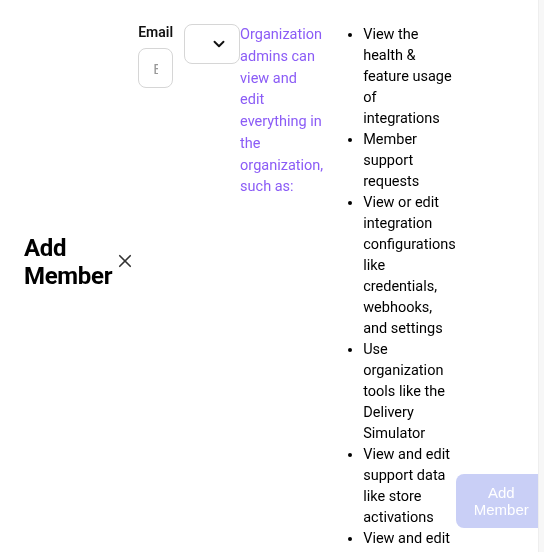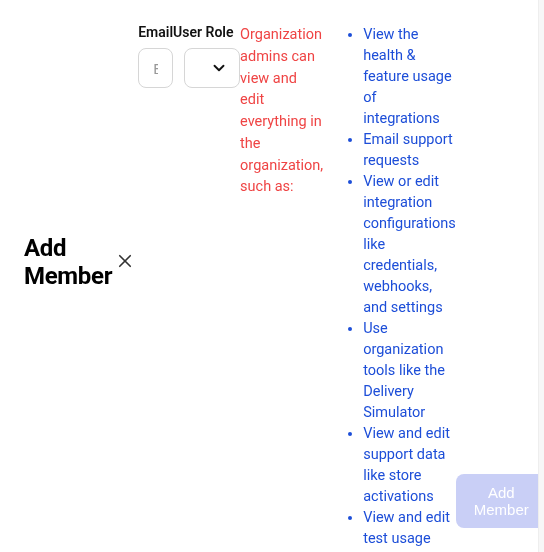--- a/index.html
+++ b/index.html
@@ -103,29 +103,29 @@
     align-items: center;
     justify-content: center;
   }
   .chevron svg {
     width: 18px;
     height: 18px;
     stroke: #111;
   }
   .role-description {
     font-size: 14.5px;
-    color: #ef4444;
+    color: #8b5cf6;
     line-height: 1.5;
     margin-bottom: 12px;
   }
   .permissions-list {
     list-style: disc;
     padding-left: 40px;
     font-size: 14.5px;
-    color: #1d4ed8;
+    color: #000000;
     line-height: 1.45;
   }
   .permissions-list li {
     margin-bottom: 0px;
   }
   .modal-footer {
     margin-top: auto;
     display: flex;
     justify-content: flex-end;
     padding-top: 16px;
@@ -165,38 +165,37 @@
       </span>
     </button>
   </div>
 
   <div class="form-group">
     <label class="form-label">Email</label>
     <input type="text" class="text-input" placeholder="Email" style="">
   </div>
 
   <div class="form-group">
-    <label class="form-label">User Role</label>
     <div class="select-wrapper">
       <select class="select-input">
         <option>Admin</option>
       </select>
       <span class="chevron">
         <svg viewBox="0 0 24 24" fill="none" stroke="currentColor" stroke-width="2.5" stroke-linecap="round" stroke-linejoin="round">
           <polyline points="6 9 12 15 18 9"></polyline>
         </svg>
       </span>
     </div>
   </div>
 
   <p class="role-description">Organization admins can view and edit everything in the organization, such as:</p>
 
   <ul class="permissions-list">
     <li>View the health &amp; feature usage of integrations</li>
-    <li>Email support requests</li>
+    <li>Member support requests</li>
     <li>View or edit integration configurations like credentials, webhooks, and settings</li>
     <li>Use organization tools like the Delivery Simulator</li>
     <li>View and edit support data like store activations</li>
     <li>View and edit test usage</li>
   </ul>
 
   <div class="modal-footer">
     <button class="submit-btn">Add Member</button>
   </div>
 </div>

